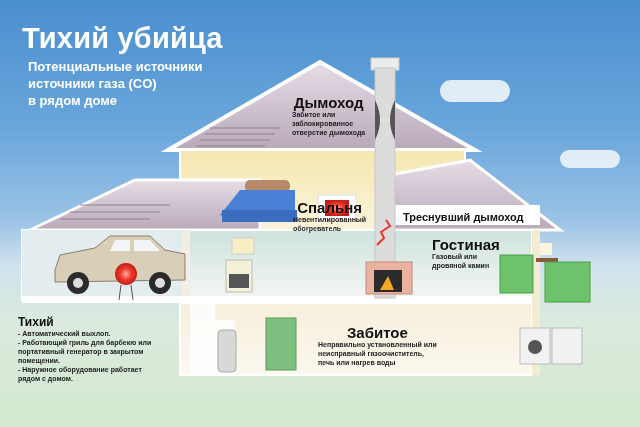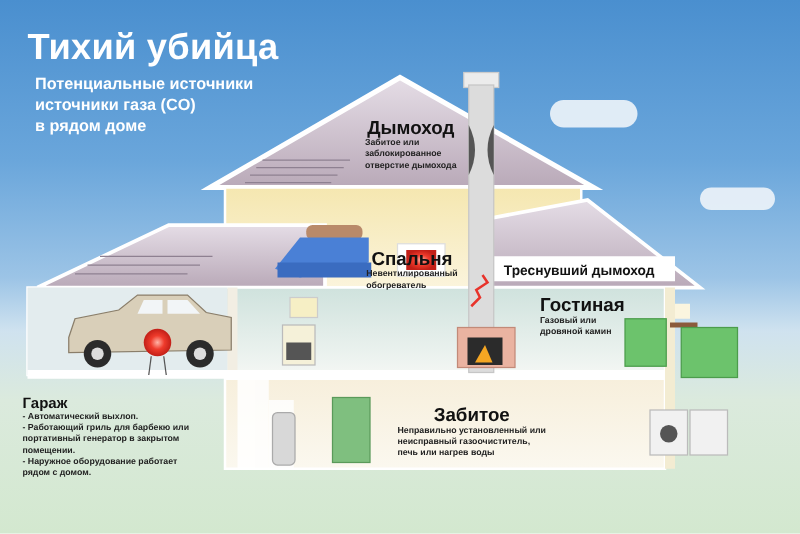--- a/index.html
+++ b/index.html
@@ -153,21 +153,21 @@
 
   <div class="abs crack-label">Треснувший дымоход</div>
 
 
   <div class="abs lbl" style="left:432px;top:238px;">
     <h4>Гостиная</h4>
     <p><span>Газовый или</span><br><span>дровяной камин</span></p>
   </div>
 
   <div class="abs garage-text">
-    <h4>Гараж</h4>
+    <h4>Тихий</h4>
     <div class="li">- Автоматический выхлоп.</div>
     <div class="li">- Работающий гриль для барбекю или</div>
     <div class="li">портативный генератор в закрытом</div>
     <div class="li">помещении.</div>
     <div class="li">- Наружное оборудование работает</div>
     <div class="li">рядом с домом.</div>
   </div>
 
   <div class="abs lbl" style="left:318px;top:326px;">
     <h4>Забитое</h4>

